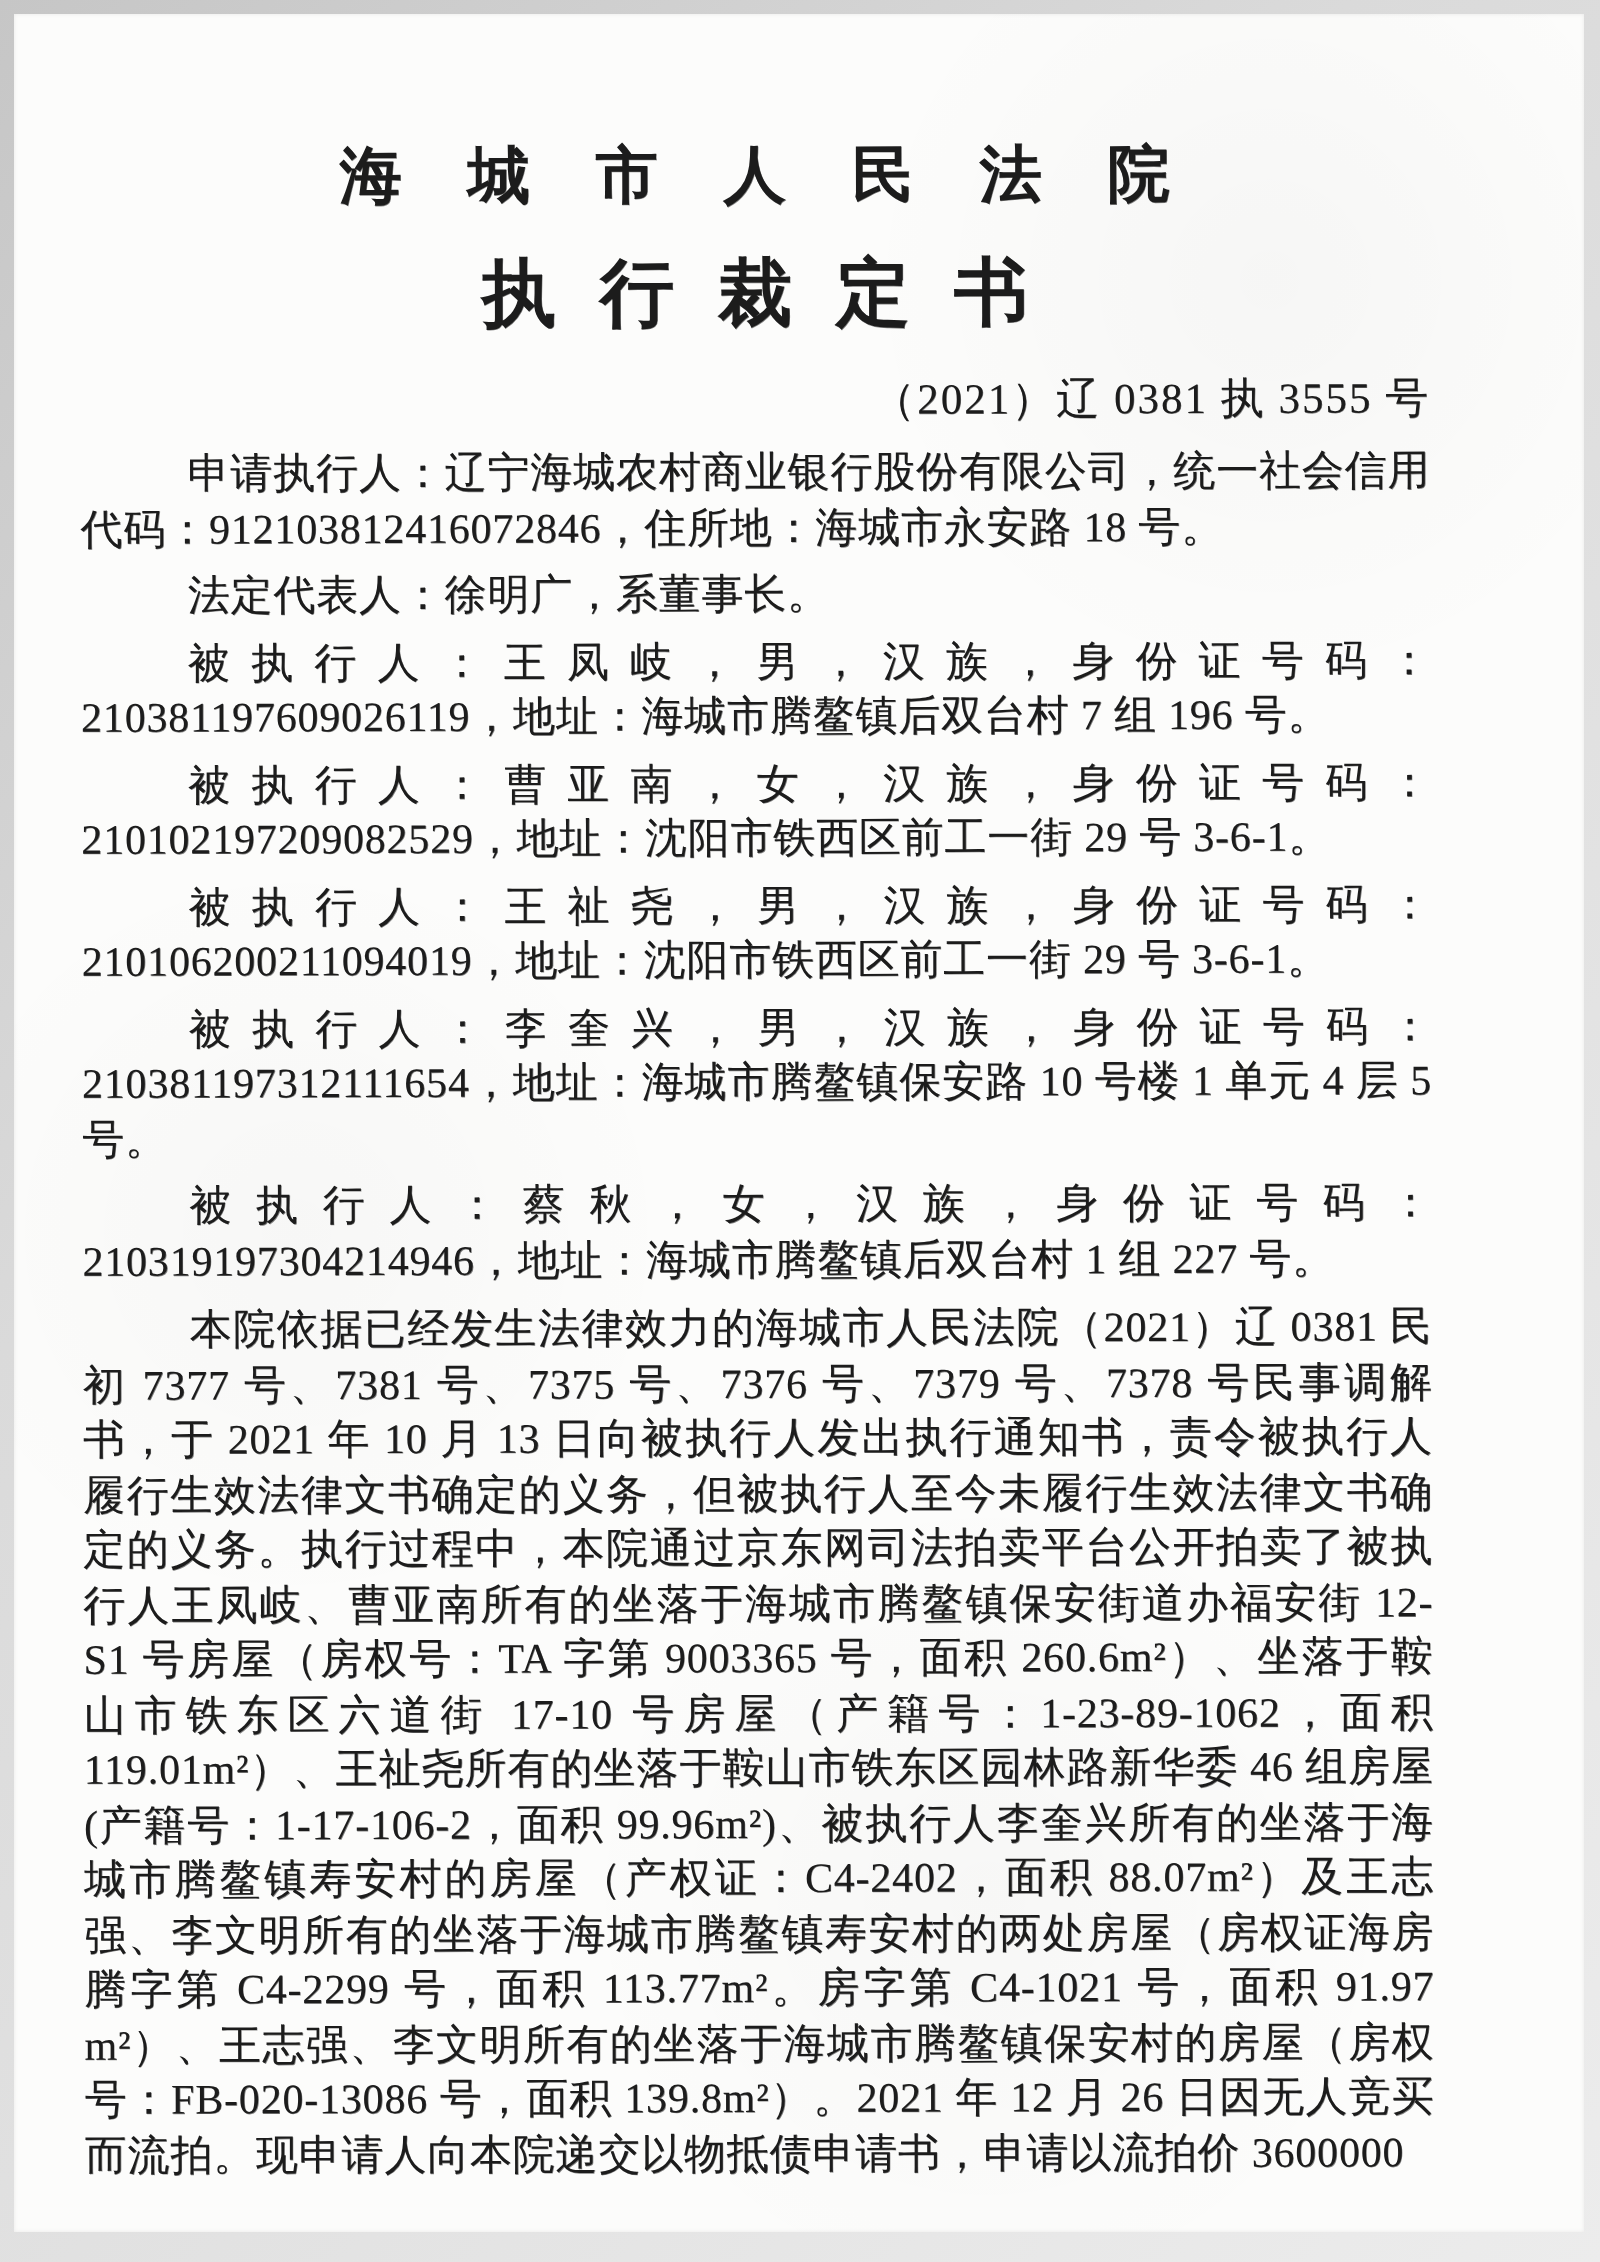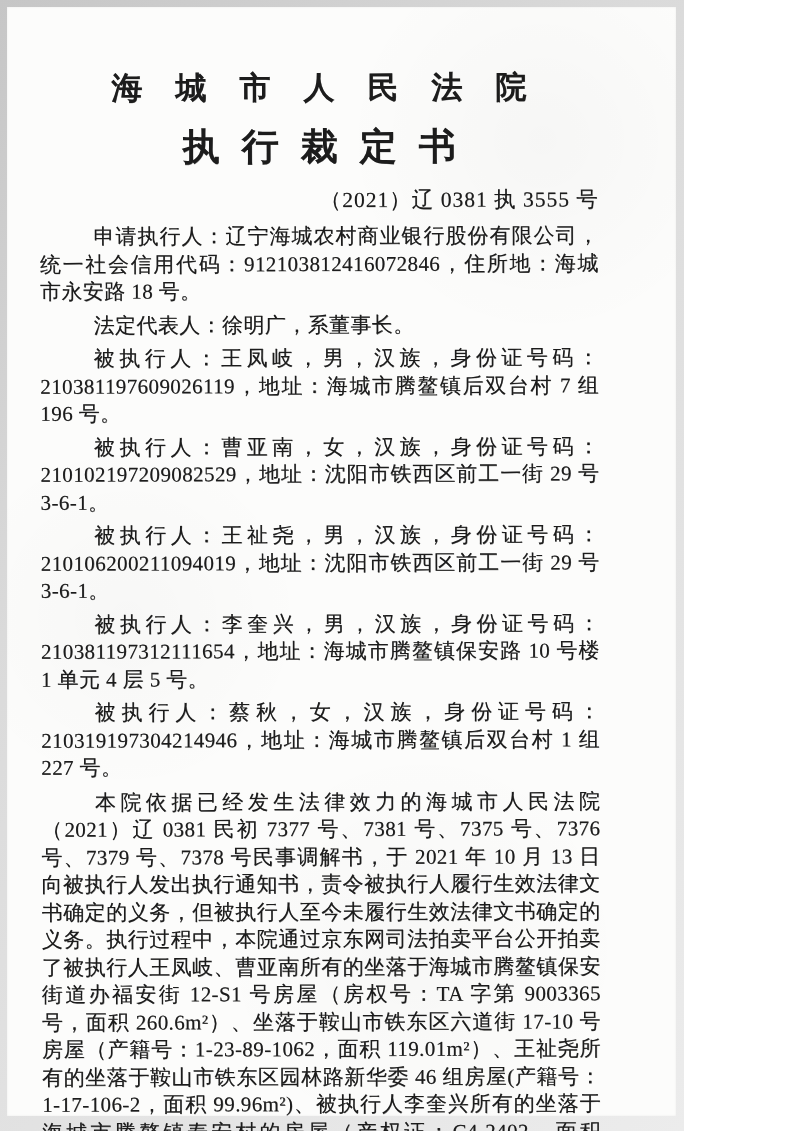--- a/index.html
+++ b/index.html
@@ -5,21 +5,21 @@
 <style>
   * { margin: 0; padding: 0; box-sizing: border-box; }
 
   html, body {
     width: 800px;
     font-family: "Liberation Serif", "DejaVu Serif", serif;
   }
 
   .scan-frame {
     position: relative;
-    width: 684px;
+    width: 800px;
     height: 1131px;
     background: linear-gradient(135deg, #c6c6c6 0%, #dadada 35%, #ececec 100%);
     overflow: hidden;
     font-family: Liberation Serif, serif;
   }
 
   .page {
     position: absolute;
     left: 7px;
     top: 7px;

